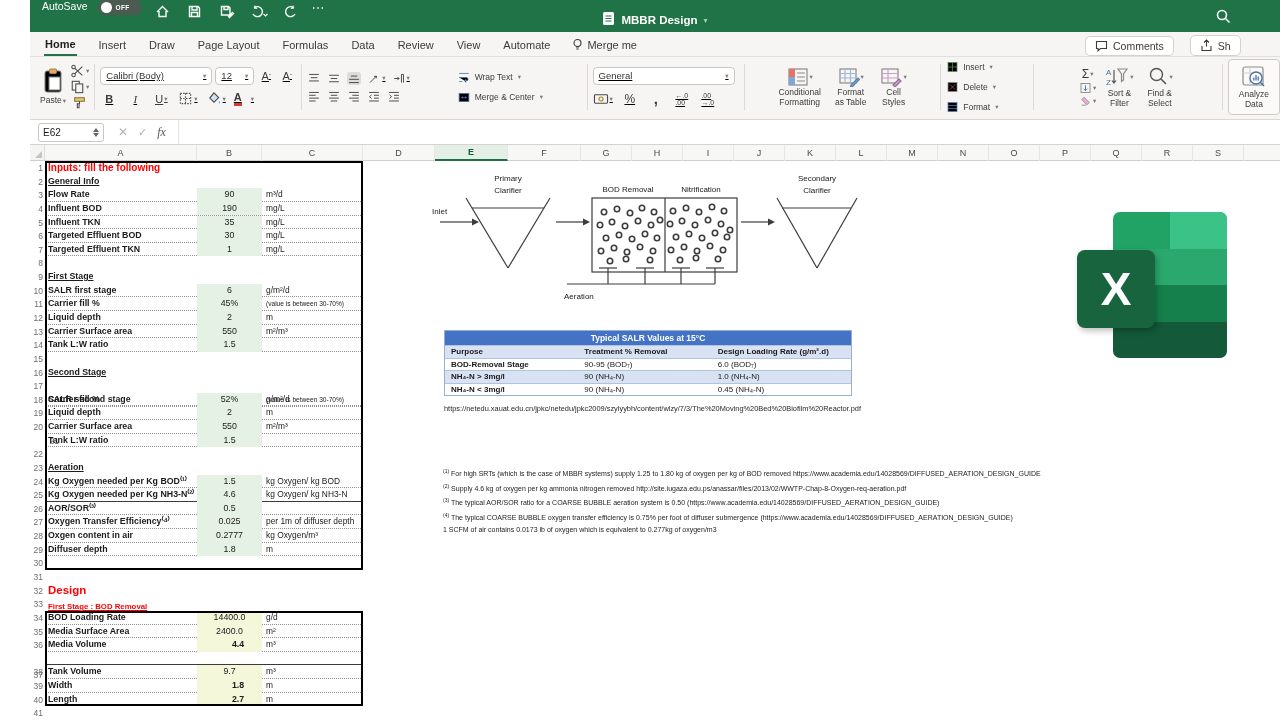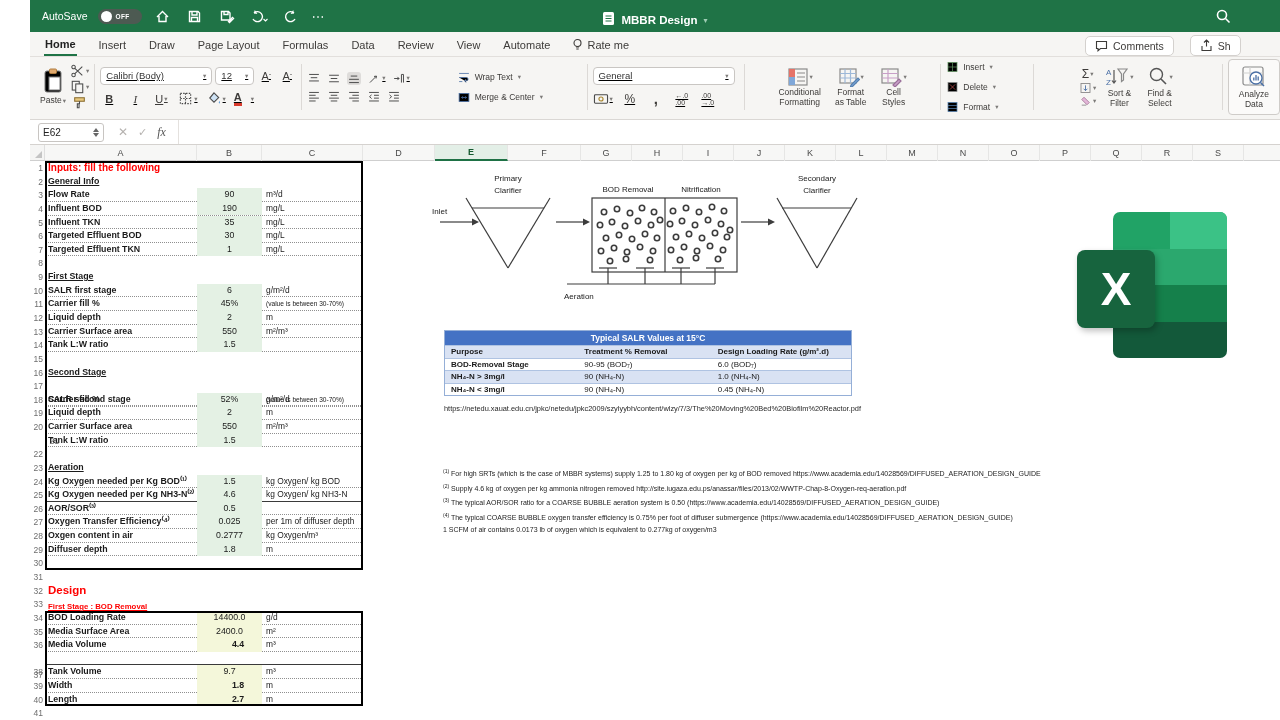--- a/index.html
+++ b/index.html
@@ -2,21 +2,21 @@
 <html><head>
 <meta charset="utf-8">
 <style>
   * { margin:0; padding:0; box-sizing:border-box; }
   html,body { width:1280px; height:720px; overflow:hidden; background:#fff;
     font-family:"Liberation Sans", sans-serif; }
   .window { position:absolute; left:30px; top:0; width:1250px; height:720px; }
 
   
   .titlebar { position:absolute; left:0; top:0; width:100%; height:32px; background:#1F7346; }
-  .tb-left { position:absolute; left:12px; top:0; height:32px; display:flex; align-items:center; gap:10px; }
+  .tb-left { position:absolute; left:12px; top:0; height:32px; display:flex; align-items:flex-start; gap:10px; }
   .tb-autosave { color:#fff; font-size:10.5px; }
   .toggle { width:44px; height:15px; border-radius:8px; background:#4d5a52; display:flex; align-items:center; padding:0 3px; gap:4px; }
   .knob { width:11px; height:11px; border-radius:50%; background:#fff; }
   .toggle-state { color:#fff; font-size:6.5px; font-weight:bold; letter-spacing:.3px; }
   .tb-ic { width:22px; height:22px; display:flex; align-items:center; justify-content:center; border-radius:4px; }
   .tb-ic svg { stroke:#fff; fill:none; stroke-width:1.4; }
   .tb-dots { color:#fff; font-size:13px; letter-spacing:1px; }
   .tb-center { position:absolute; left:0; right:0; top:0; height:40px; display:flex; align-items:center; justify-content:center; gap:6px; pointer-events:none; }
   .tb-title { color:#fff; font-size:11.5px; font-weight:bold; }
   .tb-carr { color:#9fcdb4; font-size:8px; }
@@ -189,21 +189,21 @@
         <div class="tab">Formulas</div>
         <div class="tab">Data</div>
         <div class="tab">Review</div>
         <div class="tab">View</div>
         <div class="tab">Automate</div>
         <div class="tellme">
           <svg width="11" height="13" viewBox="0 0 11 13">
             <circle cx="5.5" cy="5" r="3.5" stroke="#3d3b39" fill="none" stroke-width="1.1"></circle>
             <path d="M4 9 h3 M4.3 11 h2.4" stroke="#3d3b39" fill="none" stroke-width="1.1"></path>
           </svg>
-          <span>Rate me</span>
+          <span>Merge me</span>
         </div>
       </div>
     <div class="tab-right">
       <span class="pillbtn">
         <svg width="13" height="12" viewBox="0 0 13 12">
             <path d="M1.5 1.5 h10 v7 h-6 l-2.5 2.2 v-2.2 h-1.5 z" stroke="#3d3b39" fill="none" stroke-width="1.1"></path>
           </svg>
         <span>Comments</span>
       </span>
       <span class="pillbtn">

